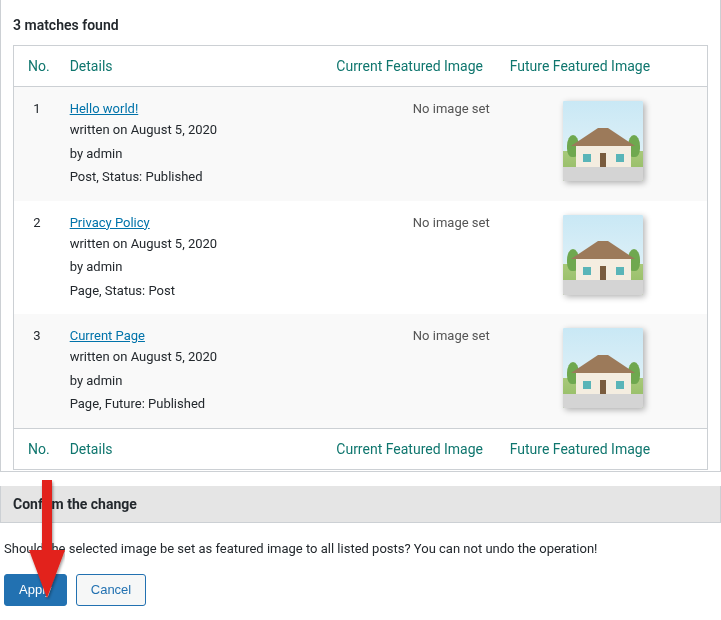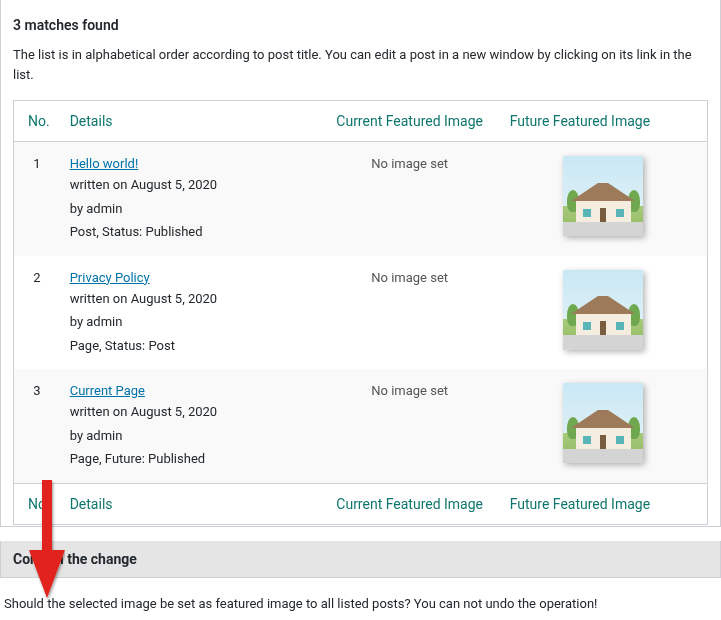--- a/index.html
+++ b/index.html
@@ -63,21 +63,21 @@
     }
     th.col-no {
       width: 42px;
       padding-left: 14px;
     }
     td.col-details {
       width: 260px;
     }
     td.col-current {
       width: 180px;
-      text-align: center;
+      text-align: right;
       color: #555;
     }
     th.col-current {
       text-align: center;
     }
     td.col-future {
       text-align: center;
     }
     a.post-link {
       color: #0073aa;
@@ -158,21 +158,20 @@
       z-index: 10;
     }
     .wrapper { position: relative; }
   </style>
 </head>
 <body>
 
 <div class="wrapper">
   <div class="panel">
     <h3 class="matches-heading">3 matches found</h3>
-    <p class="intro-text">The list is in alphabetical order according to post title. You can edit a post in a new window by clicking on its link in the list.</p>
 
     <table>
       <thead>
         <tr>
           <th class="col-no">No.</th>
           <th>Details</th>
           <th class="col-current">Current Featured Image</th>
           <th>Future Featured Image</th>
         </tr>
       </thead>

